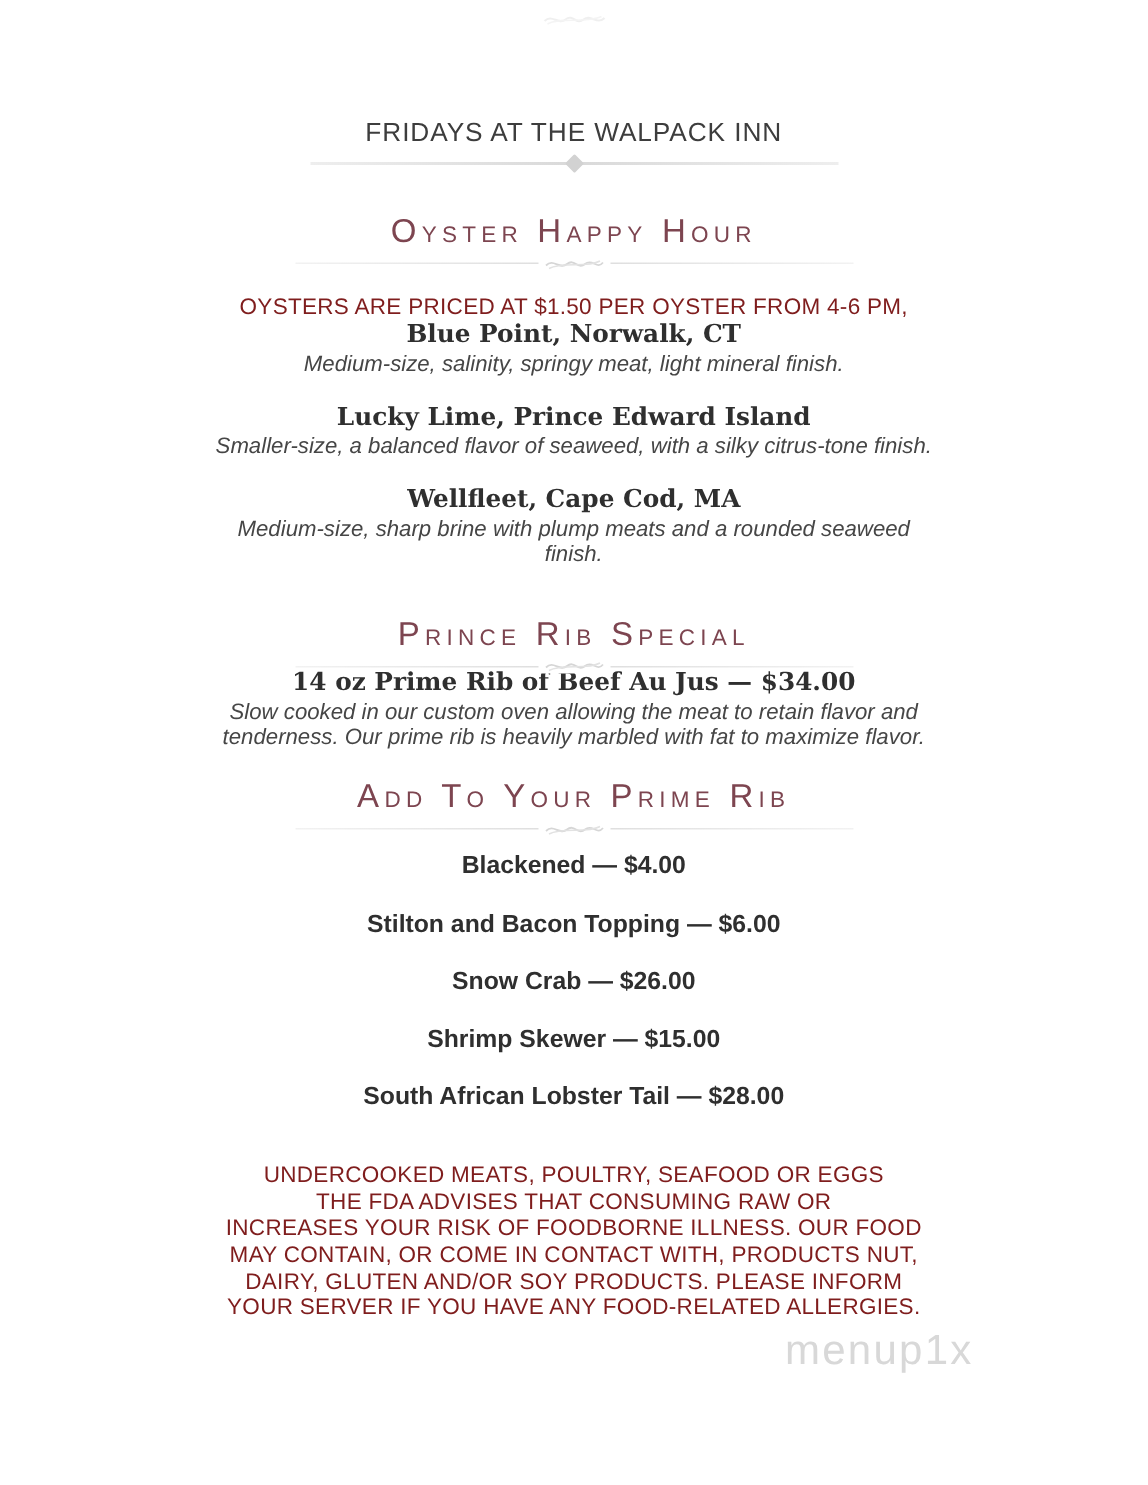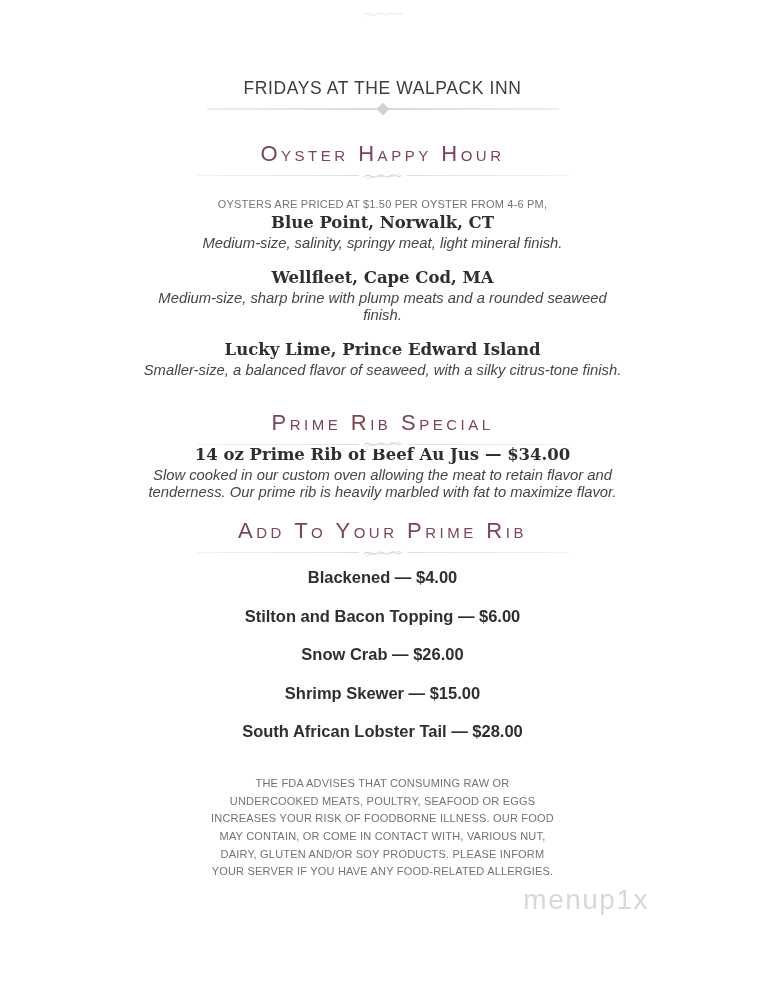--- a/index.html
+++ b/index.html
@@ -60,23 +60,23 @@
     position: absolute;
     left: 50%; top: 50%;
     transform: translate(-50%,-50%);
     background: #ffffff;
     padding: 0 4px;
     line-height: 0;
   }
 
   
   .caps-text {
-    font-size: 11px;
+    font-size: 15px;
     line-height: 17.6px;
-    color: #737373;
+    color: #7f1d1d;
     letter-spacing: 0.2px;
   }
 
   
   .menu-item { margin-bottom: 17px; }
   .item-name {
     font-family: "DejaVu Serif", "Liberation Serif", serif;
     font-weight: 700;
     font-size: 16.5px;
     line-height: 1.15;
@@ -142,32 +142,32 @@
       <div class="caps-text" style="margin-top: 20px;">
         <div>OYSTERS ARE PRICED AT $1.50 PER OYSTER FROM 4-6 PM,</div>
       </div>
 
       <div style="">
         <div class="menu-item">
           <div class="item-name">Blue Point, Norwalk, CT</div>
           <div class="item-desc">Medium-size, salinity, springy meat, light mineral finish.</div>
         </div>
         <div class="menu-item">
+          <div class="item-name">Lucky Lime, Prince Edward Island</div>
+          <div class="item-desc" style="max-width: 510px;">Smaller-size, a balanced flavor of seaweed, with a silky citrus-tone finish.</div>
+        </div>
+        <div class="menu-item">
           <div class="item-name">Wellfleet, Cape Cod, MA</div>
           <div class="item-desc" style="max-width: 470px;">Medium-size, sharp brine with plump meats and a rounded seaweed finish.</div>
         </div>
-        <div class="menu-item">
-          <div class="item-name">Lucky Lime, Prince Edward Island</div>
-          <div class="item-desc" style="max-width: 510px;">Smaller-size, a balanced flavor of seaweed, with a silky citrus-tone finish.</div>
-        </div>
       </div>
     </div>
 
     <div style="margin-top: 30px;">
-      <div class="section-heading">Prime Rib Special</div>
+      <div class="section-heading">Prince Rib Special</div>
       <div class="section-rule">
         <span class="squiggle">
           <svg width="40" height="10" viewBox="0 0 40 10">
             <path d="M1 6 C6 1, 10 9, 15 5 C20 1, 22 9, 27 5 C32 1, 35 9, 39 4" fill="none" stroke="#d6d6d6" stroke-width="1.2"></path>
             <path d="M3 8 C12 3, 28 8, 37 3" fill="none" stroke="#e2e2e2" stroke-width="1"></path>
           </svg>
         </span>
       </div>
 
       <div style="margin-top: 1px;">
@@ -192,24 +192,24 @@
       <div style="margin-top: 15px;">
         <div class="addon-line">Blackened — $4.00</div>
         <div class="addon-line">Stilton and Bacon Topping — $6.00</div>
         <div class="addon-line">Snow Crab — $26.00</div>
         <div class="addon-line">Shrimp Skewer — $15.00</div>
         <div class="addon-line">South African Lobster Tail — $28.00</div>
       </div>
     </div>
 
     <div class="caps-text" style="margin-top: 34px;">
+      <div>UNDERCOOKED MEATS, POULTRY, SEAFOOD OR EGGS</div>
       <div>THE FDA ADVISES THAT CONSUMING RAW OR</div>
-      <div>UNDERCOOKED MEATS, POULTRY, SEAFOOD OR EGGS</div>
       <div>INCREASES YOUR RISK OF FOODBORNE ILLNESS. OUR FOOD</div>
-      <div>MAY CONTAIN, OR COME IN CONTACT WITH, VARIOUS NUT,</div>
+      <div>MAY CONTAIN, OR COME IN CONTACT WITH, PRODUCTS NUT,</div>
       <div>DAIRY, GLUTEN AND/OR SOY PRODUCTS. PLEASE INFORM</div>
       <div>YOUR SERVER IF YOU HAVE ANY FOOD-RELATED ALLERGIES.</div>
     </div>
 
   </div>
 
   <div class="watermark">menup1x</div>
 </div>
 
 </body></html>

